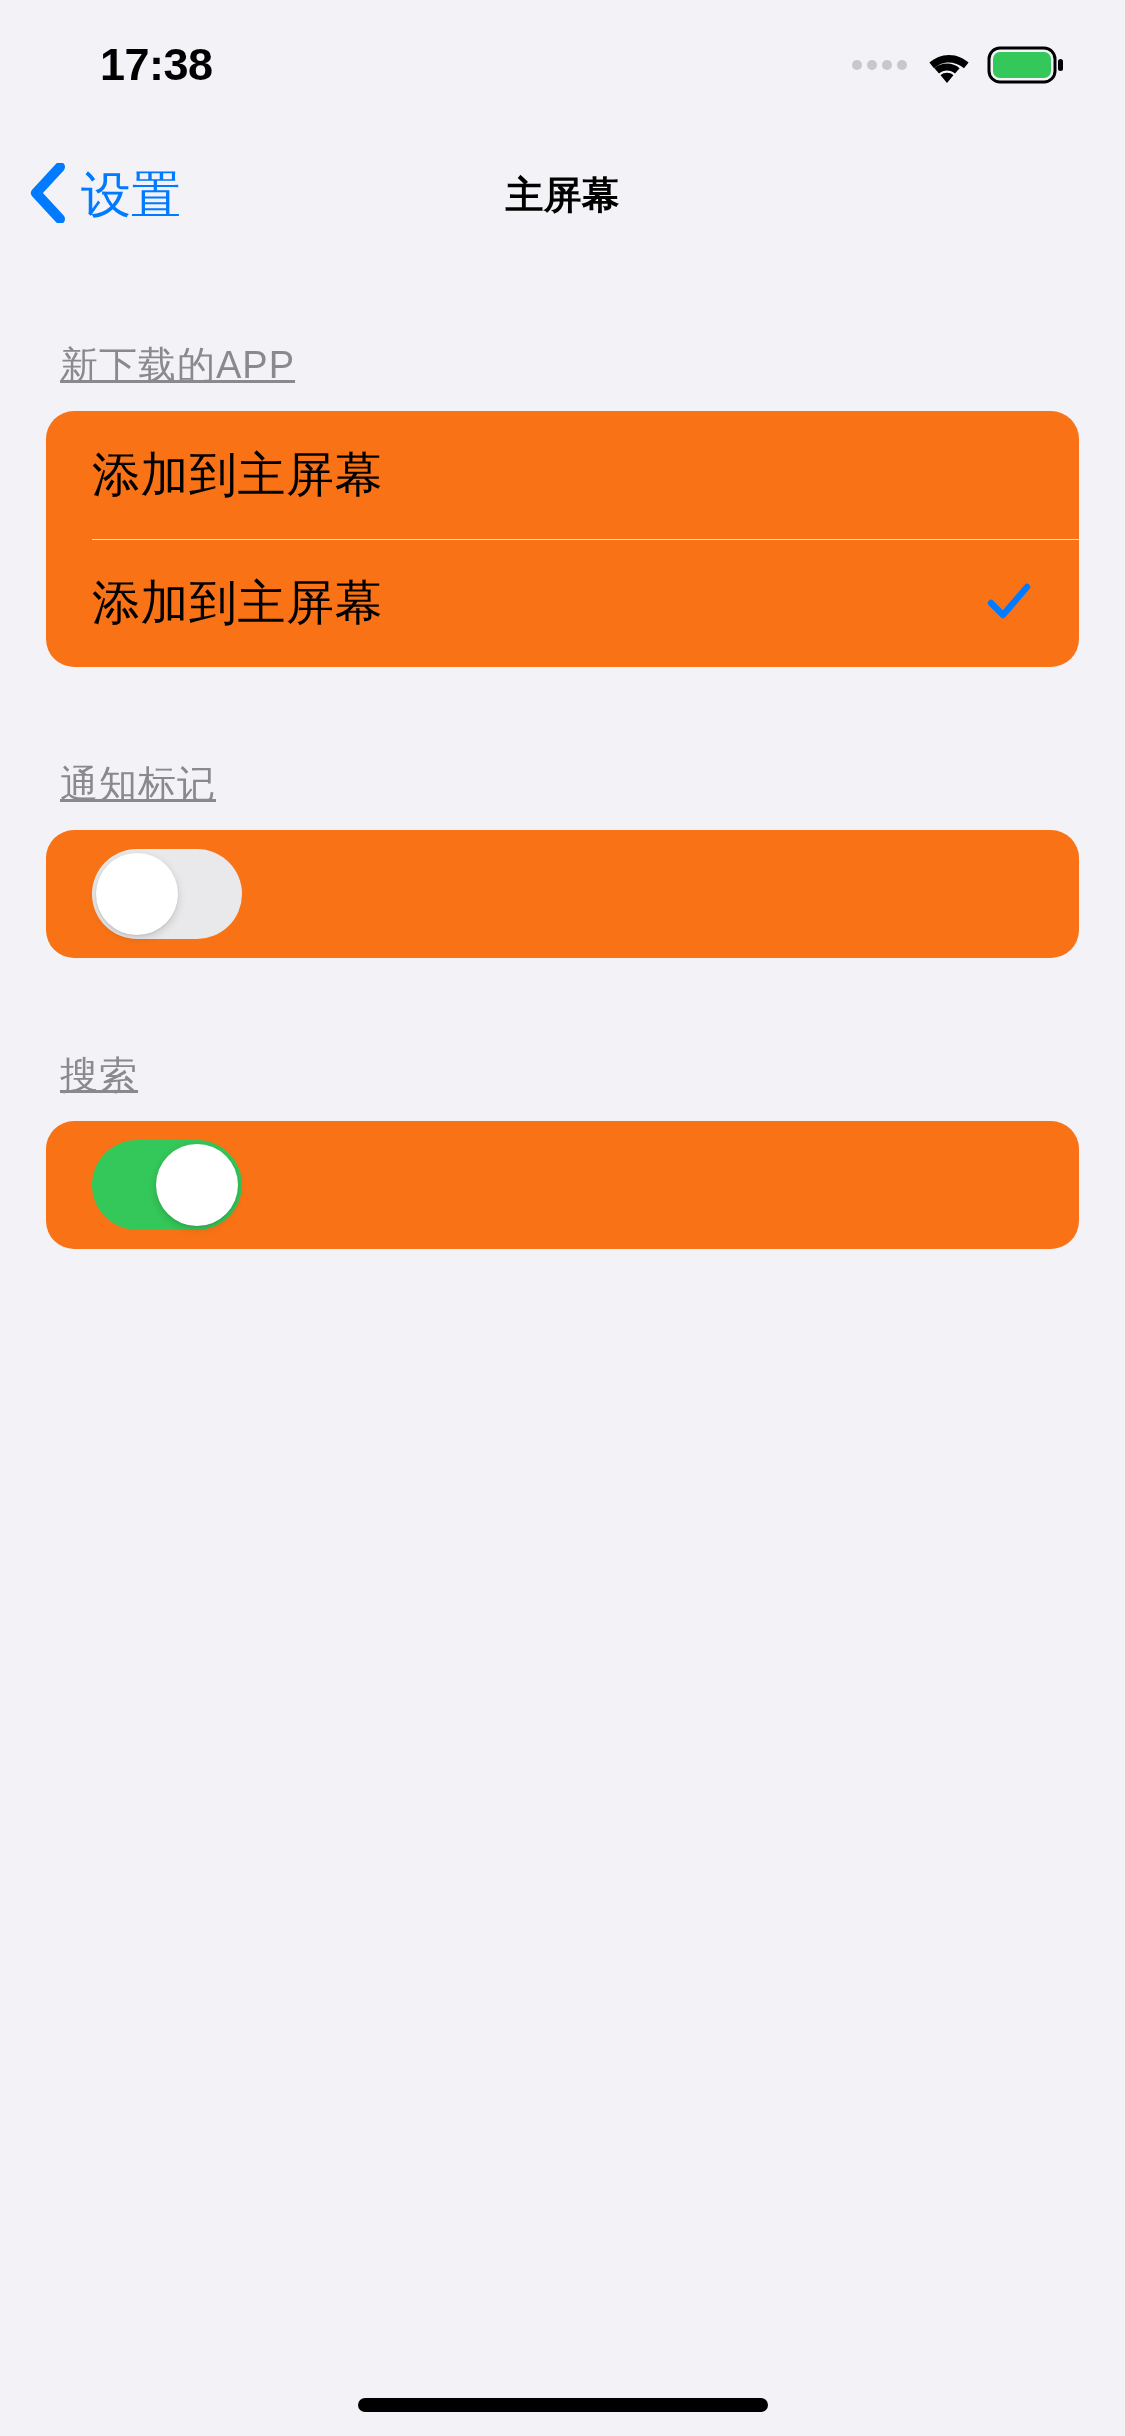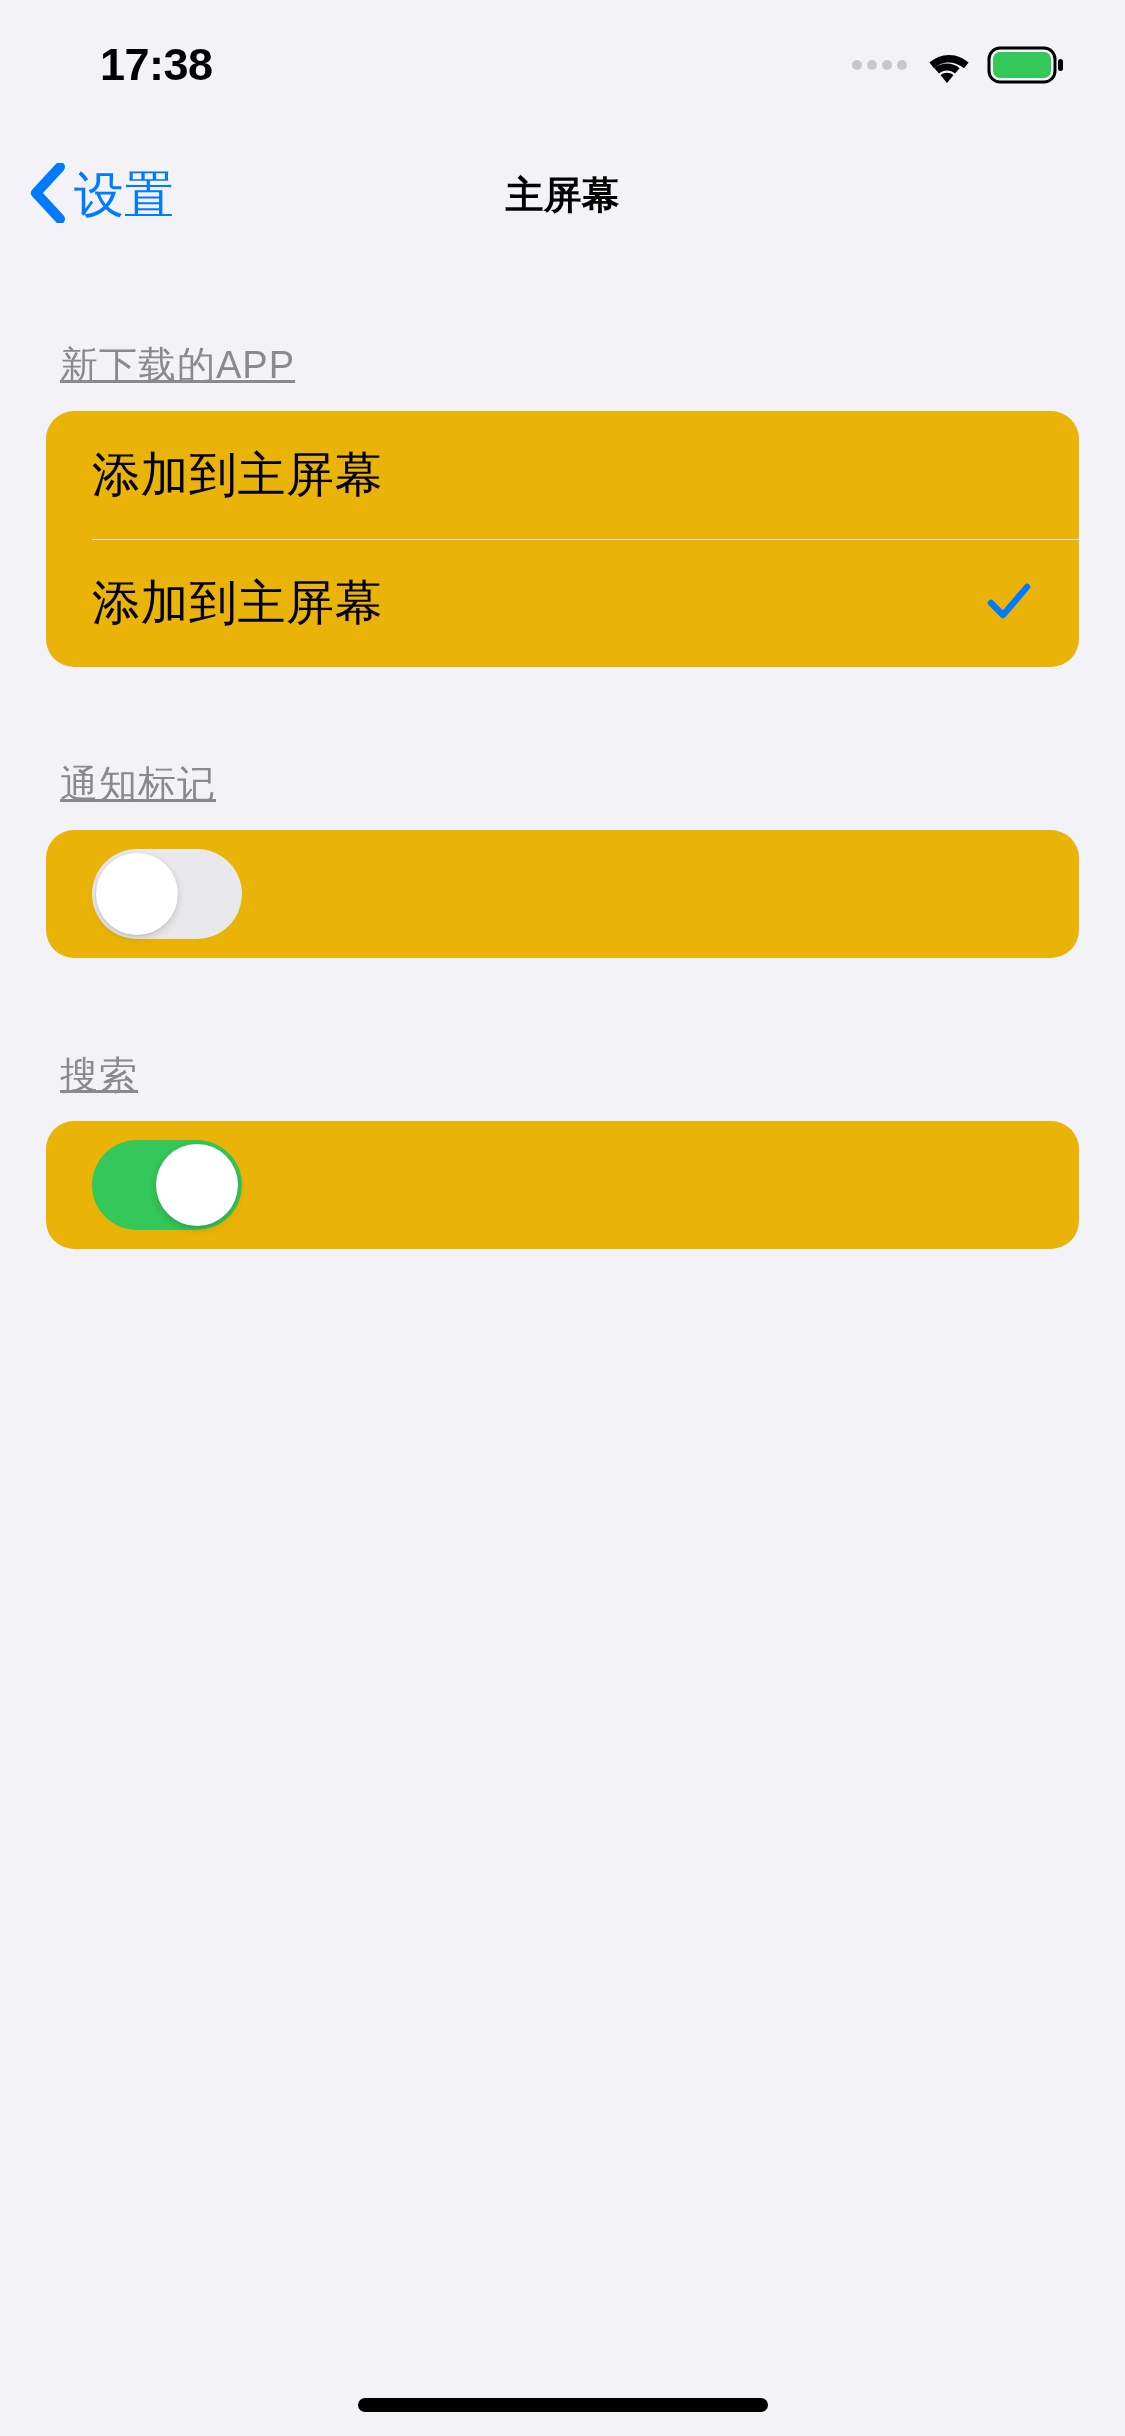--- a/index.html
+++ b/index.html
@@ -61,21 +61,21 @@
     .nav-bar {
       height: 130px;
       display: flex;
       align-items: center;
       position: relative;
       padding: 0 30px;
     }
     .nav-back {
       display: flex;
       align-items: center;
-      gap: 8px;
+      gap: 15px;
       color: #007aff;
       cursor: pointer;
     }
     .nav-back svg {
       width: 36px;
       height: 60px;
     }
     .nav-back-label {
       font-size: 50px;
       color: #007aff;
@@ -97,21 +97,21 @@
       margin-top: 80px;
       letter-spacing: 1px;
       text-decoration: underline;
     }
     .section-header.tight {
       margin-top: 92px;
     }
 
     
     .group {
-      background: #eab308;
+      background: #f97316;
       margin: 0 46px;
       border-radius: 28px;
       overflow: hidden;
     }
     .row {
       display: flex;
       align-items: center;
       justify-content: space-between;
       min-height: 128px;
       padding: 0 46px;

